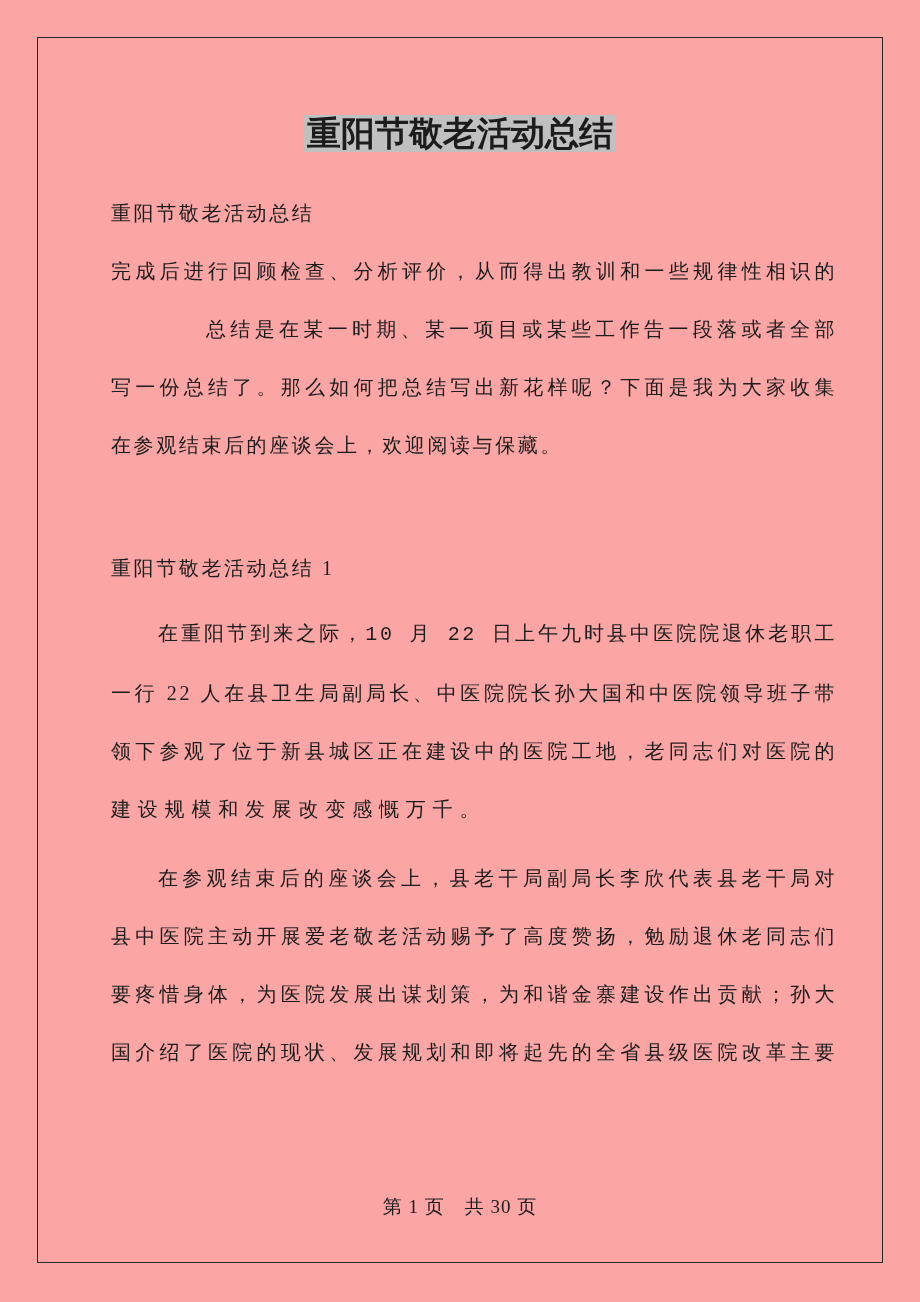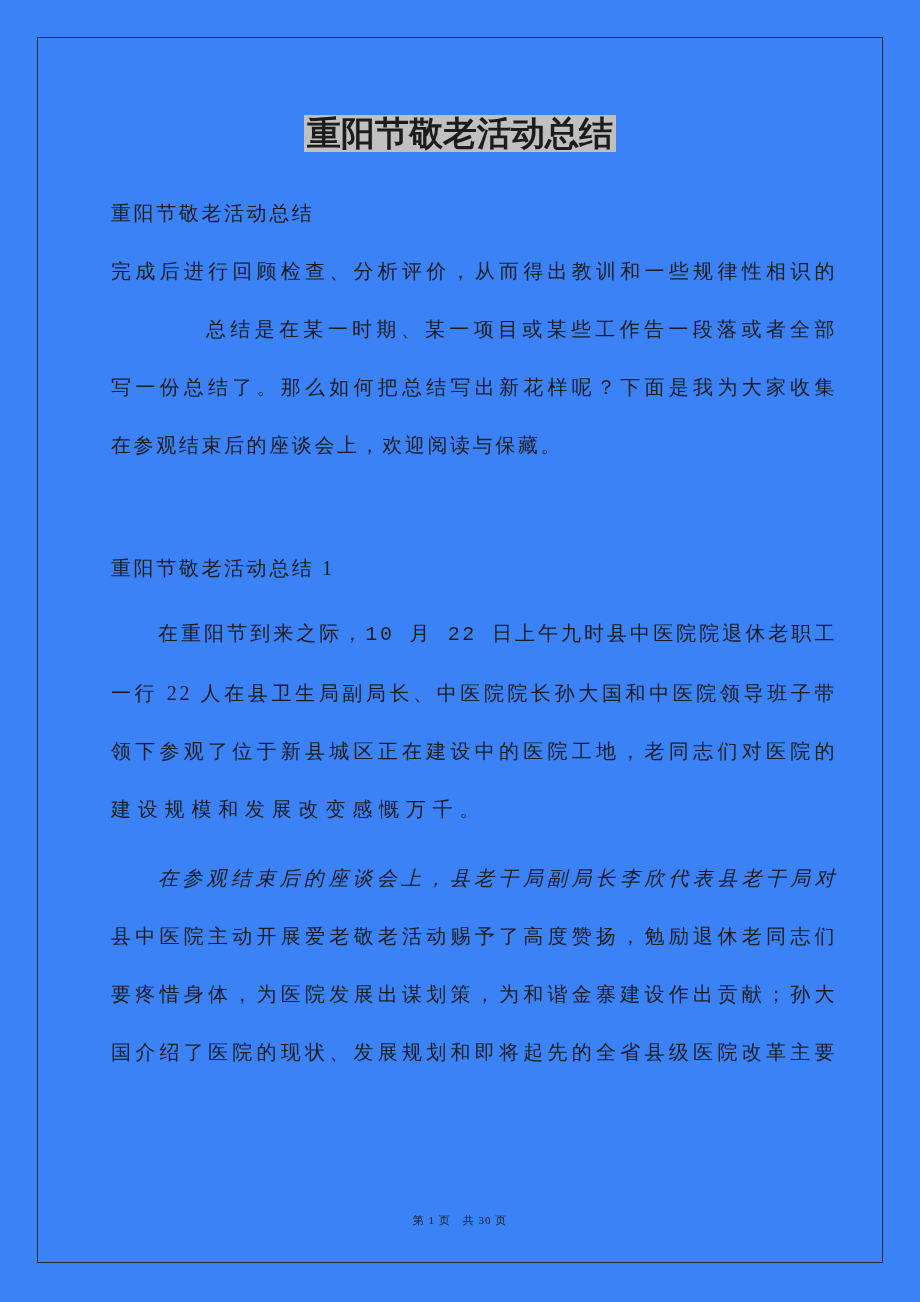--- a/index.html
+++ b/index.html
@@ -4,21 +4,21 @@
 <style>
   html, body {
     margin: 0;
     padding: 0;
     background: #ffffff;
   }
   .page {
     position: relative;
     width: 920px;
     height: 1302px;
-    background: #3b82f6;
+    background: #fca5a5;
     font-family: "Liberation Serif", "DejaVu Serif", serif;
     color: #1c1c1c;
     overflow: hidden;
   }
   .page-border {
     position: absolute;
     left: 37px;
     top: 37px;
     width: 846px;
     height: 1226px;
@@ -53,28 +53,28 @@
     white-space: normal;
     text-align: justify;
     text-align-last: justify;
   }
   .ind-lg { text-indent: 95px; }
   .ind    { text-indent: 47px; }
   .sp-wide { letter-spacing: 6.8px; }
   .gap { height: 58px; }
   .mt7  { margin-top: 7px; }
   .mt9  { margin-top: 9px; font-family: Liberation Mono, monospace; }
-  .mt11 { margin-top: 11px; font-style: italic; }
+  .mt11 { margin-top: 11px; }
   .footer {
     position: absolute;
     left: 0;
     right: 0;
-    bottom: 34px;
+    bottom: 42px;
     text-align: center;
-    font-size: 11px;
+    font-size: 19px;
     letter-spacing: 1px;
     color: #1c1c1c;
   }
 </style>
 </head>
 <body>
 
 <div class="page">
   <div class="page-border">
 

